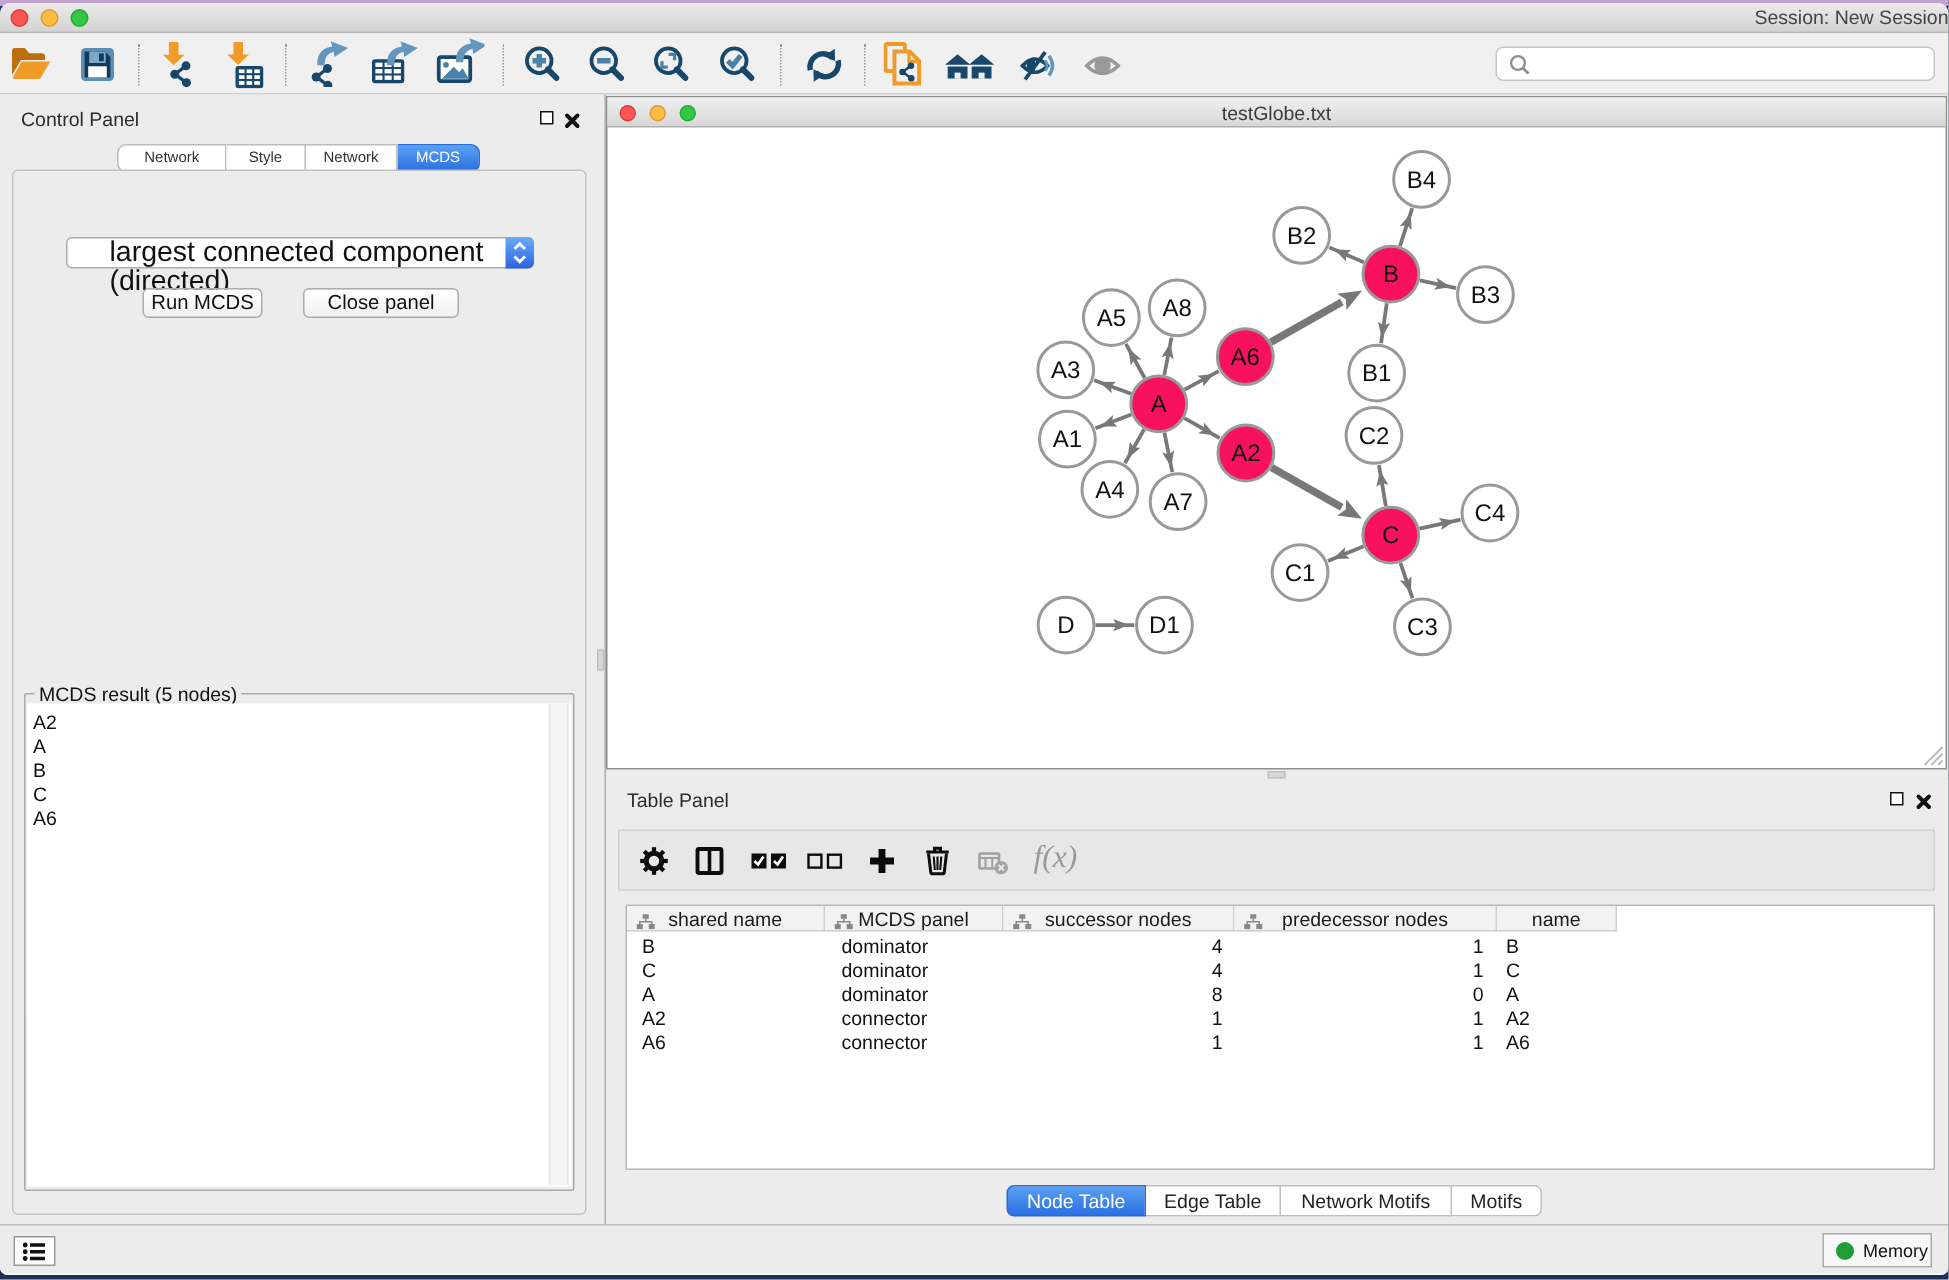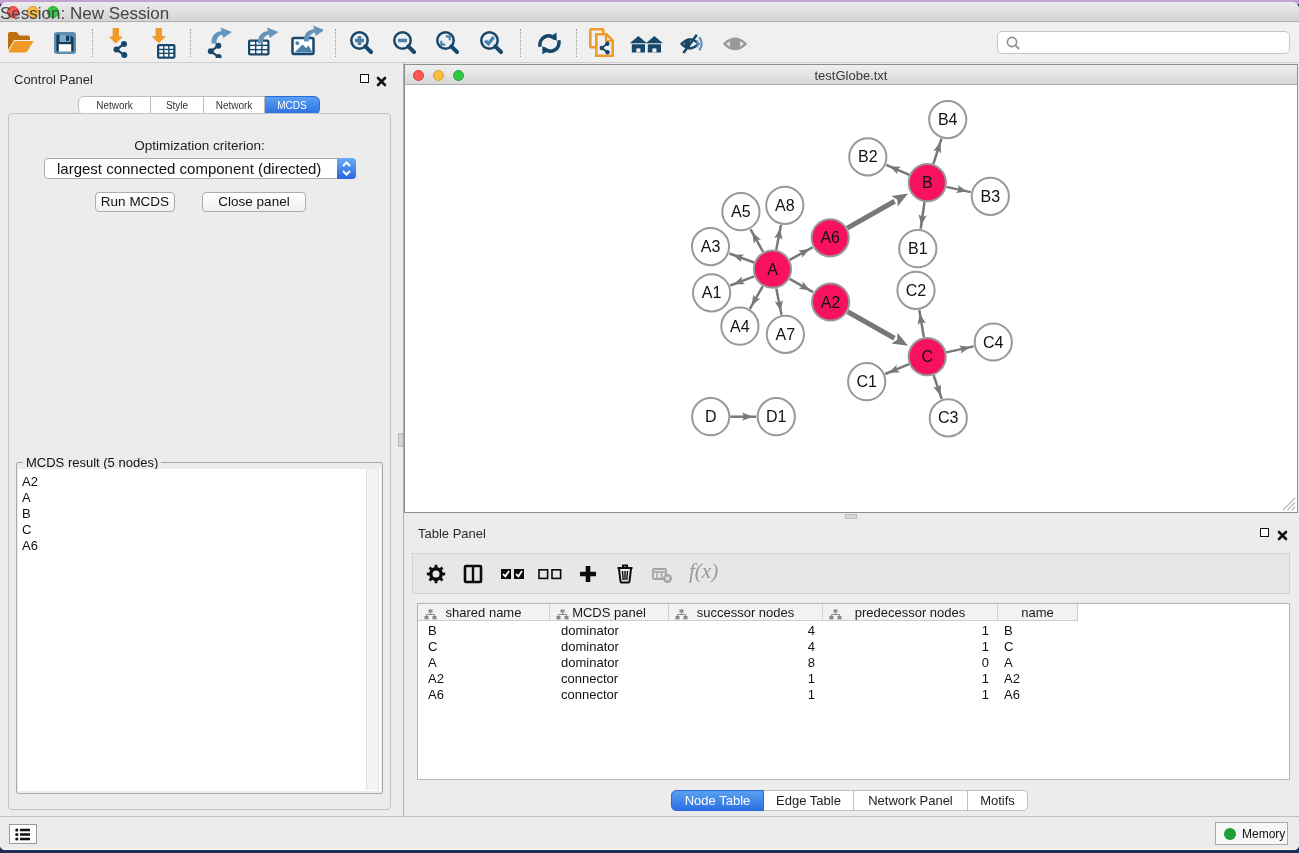--- a/index.html
+++ b/index.html
@@ -1,35 +1,35 @@
 <!DOCTYPE html>
 <html><head><meta charset="utf-8">
 <style>
 *{margin:0;padding:0;box-sizing:border-box;}
 html,body{width:1299px;height:853px;overflow:hidden;}
 body{font-family:"Liberation Sans",sans-serif;background:#202f55;position:relative;}
 #desktop-top{position:absolute;left:0;top:0;width:1299px;height:4px;background:#c2a3d1;}
 #appwin{position:absolute;left:0;top:1.5px;width:1299px;height:848.5px;background:#ececec;border-radius:7px 7px 5px 5px;overflow:hidden;}
 #shift{position:absolute;left:0;top:-1.5px;width:1299px;height:851px;}
 #titlebar{position:absolute;left:0;top:0;width:1299px;height:22px;background:linear-gradient(#efeeef,#d4d3d4);border-bottom:1px solid #b3b2b3;}
-#titlebar .title{position:absolute;left:0;right:0;top:4px;text-align:left;font-size:17px;color:#444;}
+#titlebar .title{position:absolute;left:0;right:0;top:4px;text-align:right;font-size:13px;color:#444;}
 .tl{position:absolute;top:6px;width:12px;height:12px;border-radius:50%;}
 #toolbar{position:absolute;left:0;top:23px;width:1299px;height:40px;background:#f0f0f0;border-bottom:1px solid #cfcfcf;}
 .tsep{position:absolute;top:6px;height:28px;width:0;border-left:1px dotted #9a9a9a;}
 .ticon{position:absolute;top:0;}
 #searchbox{position:absolute;left:997px;top:8px;width:293px;height:23px;background:#fff;border:1px solid #c6c6c6;border-radius:5px;}
 
 #cpanel{position:absolute;left:0;top:63px;width:398px;height:753px;background:#ececec;}
 .paneltitle{font-size:13px;color:#2b2b2b;}
 .pt-max{position:absolute;width:9px;height:9px;border:1.5px solid #111;background:#fff;}
 .tabrow .tab{position:absolute;top:0;height:19px;background:#fff;border:1px solid #bcbcbc;border-left:none;font-size:10px;color:#333;text-align:center;line-height:18px;}
 .tabsel{background:linear-gradient(#59a0f2,#2c70e2) !important;color:#fff !important;}
 #cp-inner{position:absolute;left:8px;top:50px;width:383px;height:697px;border:1px solid #c2c2c2;border-radius:4px;background:#ececec;}
 #optlabel{position:absolute;left:0;width:100%;top:24px;text-align:center;font-size:13.5px;color:#1c1c1c;}
-#combo{position:absolute;left:35px;top:44px;width:312px;height:21px;background:#fff;border:1px solid #ababab;border-radius:4px;font-size:15px;color:#111;line-height:19px;padding-left:12px;}
+#combo{position:absolute;left:35px;top:44px;width:312px;height:21px;background:#fff;border:1px solid #ababab;border-radius:4px;font-size:19px;color:#111;line-height:19px;padding-left:28px;}
 #combo .spin{position:absolute;right:-1px;top:-1px;width:19px;height:21px;border-radius:0 4px 4px 0;background:linear-gradient(#6aabf7,#2a66dd);}
 .btn{position:absolute;height:20px;background:linear-gradient(#ffffff,#f1f1f1);border:1px solid #acacac;border-radius:4px;font-size:13.5px;color:#111;text-align:center;line-height:18px;}
 #fieldset{position:absolute;left:7px;top:348px;width:367px;height:332px;border:1px solid #a9a9a9;border-radius:2px;}
 #fieldset legend{position:absolute;left:6px;top:-8px;background:#ececec;font-size:13px;color:#111;padding:0 3px;}
 #mlist{position:absolute;left:1px;top:6px;width:363px;height:322px;background:#fff;font-size:13px;color:#111;padding-top:5px;}
 #mlist div{height:16px;line-height:16px;padding-left:4px;}
 #mscroll{position:absolute;right:3px;top:6px;width:13px;height:321px;background:#f4f4f4;border-left:1px solid #e2e2e2;border-right:1px solid #e2e2e2;}
 
 #vsplit{position:absolute;left:403px;top:63px;width:1px;height:753px;background:#adadad;}
 #vgrip{position:absolute;left:398px;top:433px;width:5px;height:14px;background:#d8d8d8;border:1px solid #bdbdbd;}
@@ -190,21 +190,20 @@
   <div style="position:absolute;left:376px;top:10px;"><svg width="11" height="11" viewBox="0 0 11 11">
             <path d="M2 2 L9 9 M9 2 L2 9" stroke="#111" stroke-width="2.6" stroke-linecap="round"></path>
           </svg></div>
   <div class="tabrow">
     <div class="tab" style="left:78px;top:33px;width:73px;border-left:1px solid #bcbcbc;border-radius:6px 0 0 6px;">Network</div>
     <div class="tab" style="left:151px;top:33px;width:53px;">Style</div>
     <div class="tab" style="left:204px;top:33px;width:61px;">Network</div>
     <div class="tab tabsel" style="left:265px;top:33px;width:55px;border-radius:0 6px 6px 0;border:1px solid #2a6ad8;border-left:none;">MCDS</div>
   </div>
   <div id="cp-inner">
-    <div id="optlabel">Optimization criterion:</div>
     <div id="combo">largest connected component (directed)<div class="spin"><svg width="19" height="21" viewBox="0 0 19 21">
                 <path d="M6 8 L9.5 4.5 L13 8" fill="none" stroke="#fff" stroke-width="2"></path>
                 <path d="M6 13 L9.5 16.5 L13 13" fill="none" stroke="#fff" stroke-width="2"></path>
               </svg></div></div>
     <div class="btn" style="left:86px;top:78px;width:80px;">Run MCDS</div>
     <div class="btn" style="left:193px;top:78px;width:104px;">Close panel</div>
     <div id="fieldset">
       <legend>MCDS result (5 nodes)</legend>
       <div id="mlist">
               <div>A2</div>
@@ -425,21 +424,21 @@
           <div class="trow" style="left:586px;top:67px;">A2</div>
           <div class="trow" style="left:10px;top:83px;">A6</div>
           <div class="trow" style="left:143px;top:83px;">connector</div>
           <div class="trow" style="left:251px;top:83px;width:146px;text-align:right;">1</div>
           <div class="trow" style="left:405px;top:83px;width:166px;text-align:right;">1</div>
           <div class="trow" style="left:586px;top:83px;">A6</div>
         </div>
         <div style="position:absolute;left:0;top:270px;width:895px;height:22px;">
           <div class="btab tabsel" style="left:267px;width:93px;border:1px solid #2a6ad8;border-radius:5px 0 0 5px;">Node Table</div>
           <div class="btab" style="left:360px;width:90px;">Edge Table</div>
-          <div class="btab" style="left:450px;width:114px;">Network Panel</div>
+          <div class="btab" style="left:450px;width:114px;">Network Motifs</div>
           <div class="btab" style="left:564px;width:60px;border-radius:0 5px 5px 0;">Motifs</div>
         </div>
       </div>
 <div id="statusbar">
         <div id="listbtn">
           <svg width="16" height="13" style="position:absolute;left:5px;top:3px" viewBox="0 0 16 13">
             <circle cx="1.8" cy="2" r="1.6" fill="#111"></circle>
             <circle cx="1.8" cy="6.5" r="1.6" fill="#111"></circle>
             <circle cx="1.8" cy="11" r="1.6" fill="#111"></circle>
             <path d="M5 2 L15 2 M5 6.5 L15 6.5 M5 11 L15 11" stroke="#111" stroke-width="2.4"></path>

